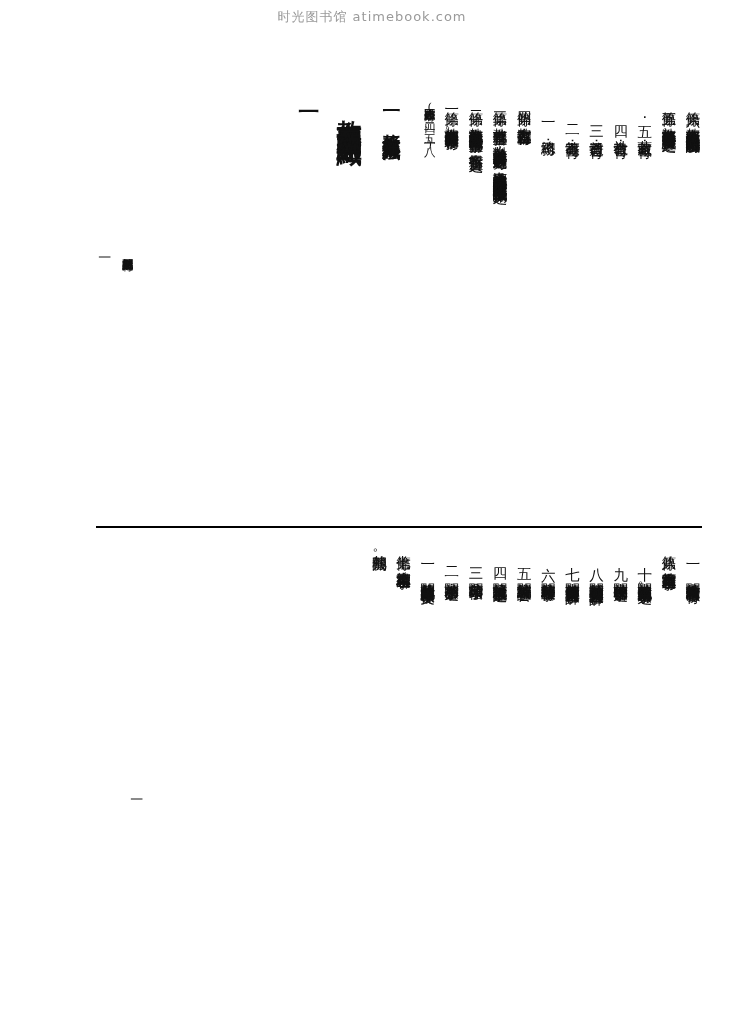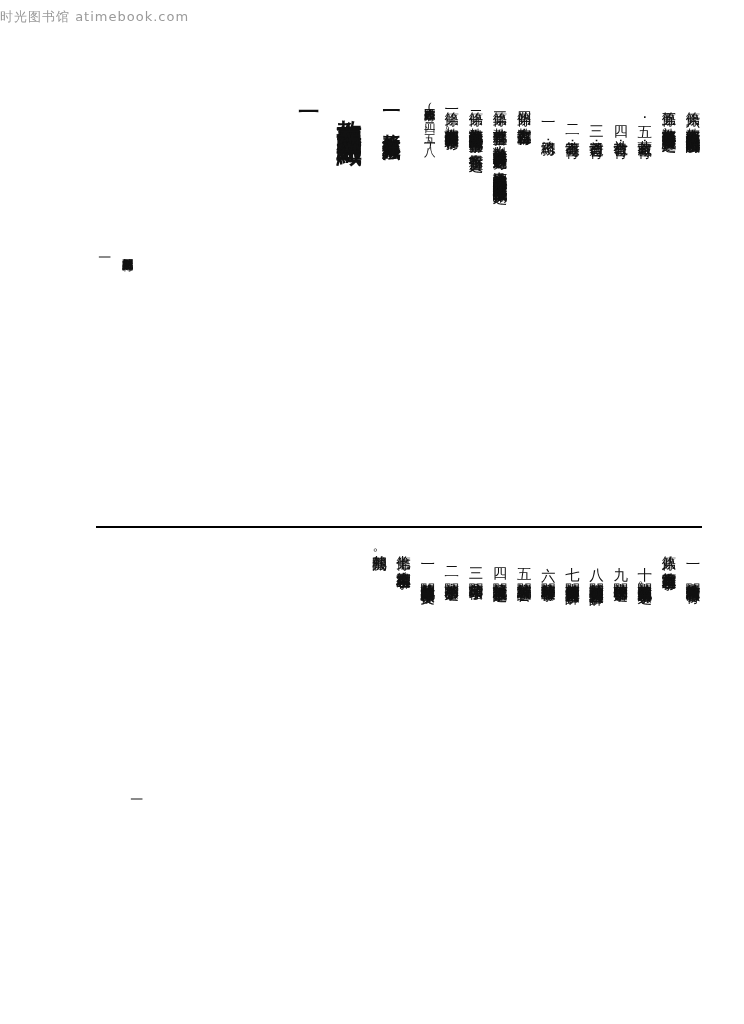--- a/index.html
+++ b/index.html
@@ -15,21 +15,21 @@
     position: relative;
     overflow: hidden;
   }
 
   
   .watermark {
     position: absolute;
     top: 8px;
     left: 0;
     width: 100%;
-    text-align: left;
+    text-align: center;
     font-family: "DejaVu Sans", "Liberation Sans", sans-serif;
     font-size: 13px;
     color: #9a9a9a;
     letter-spacing: 1px;
   }
 
   
   .page {
     position: absolute;
     top: 52px;

